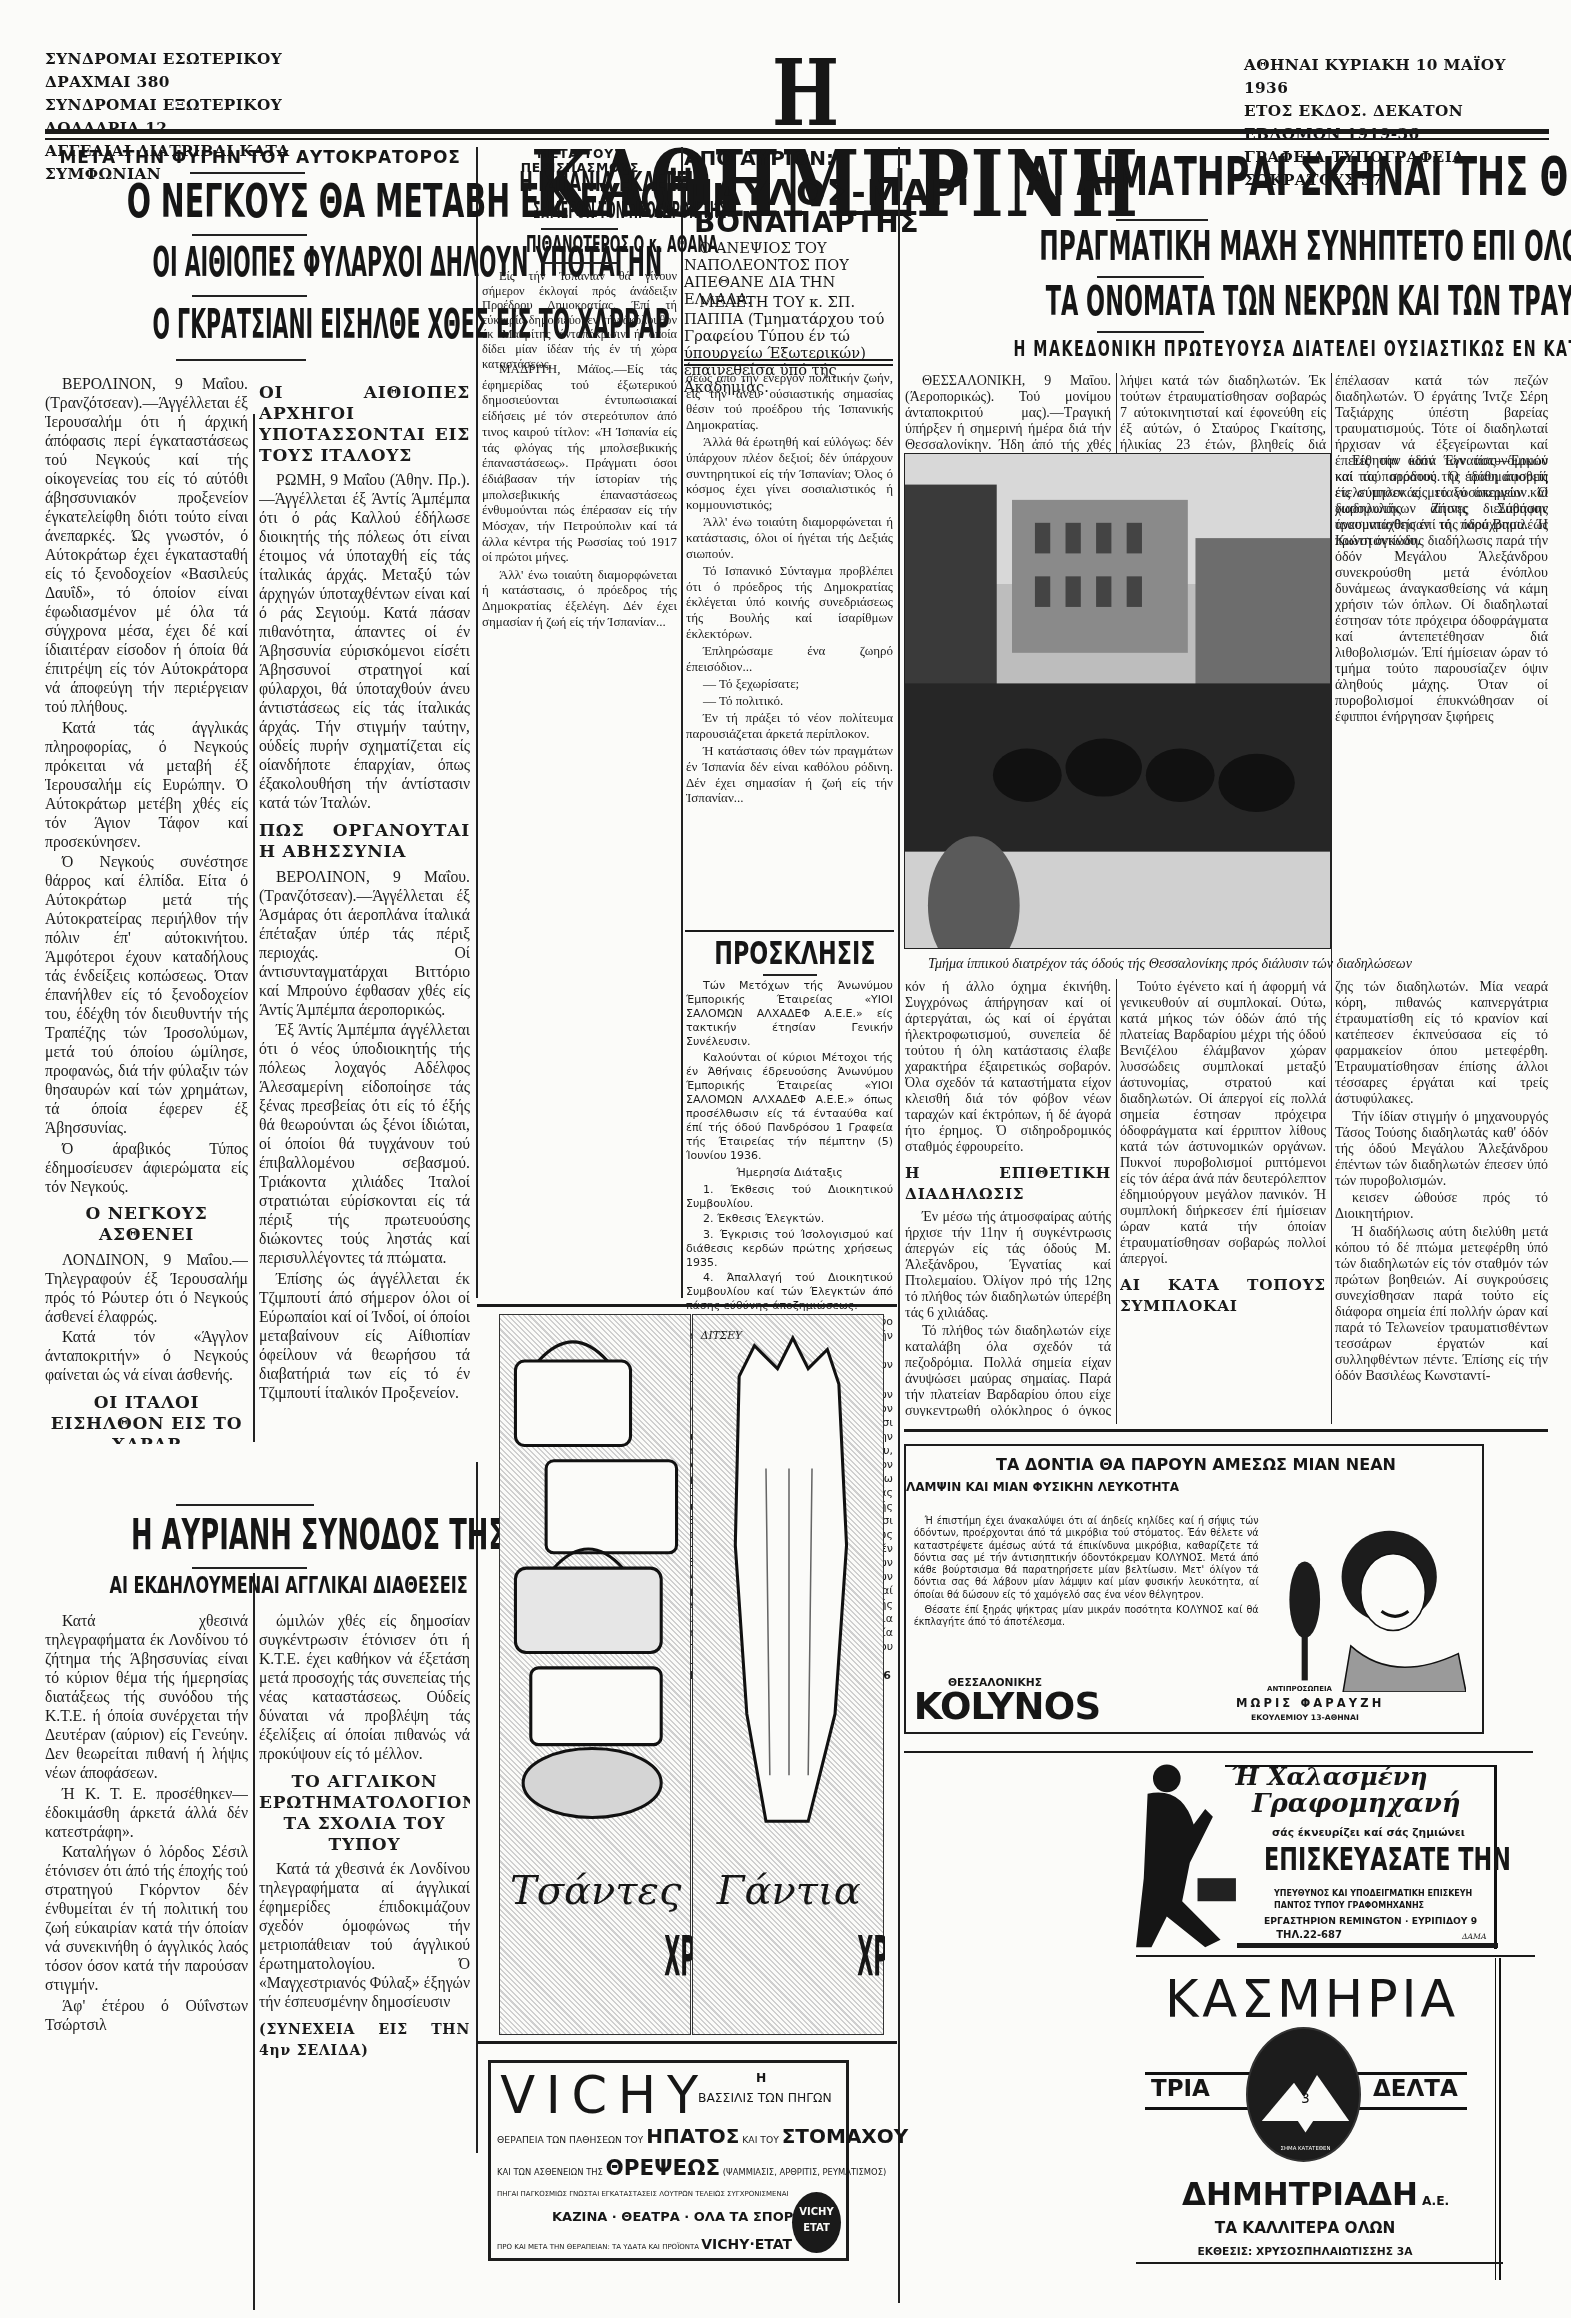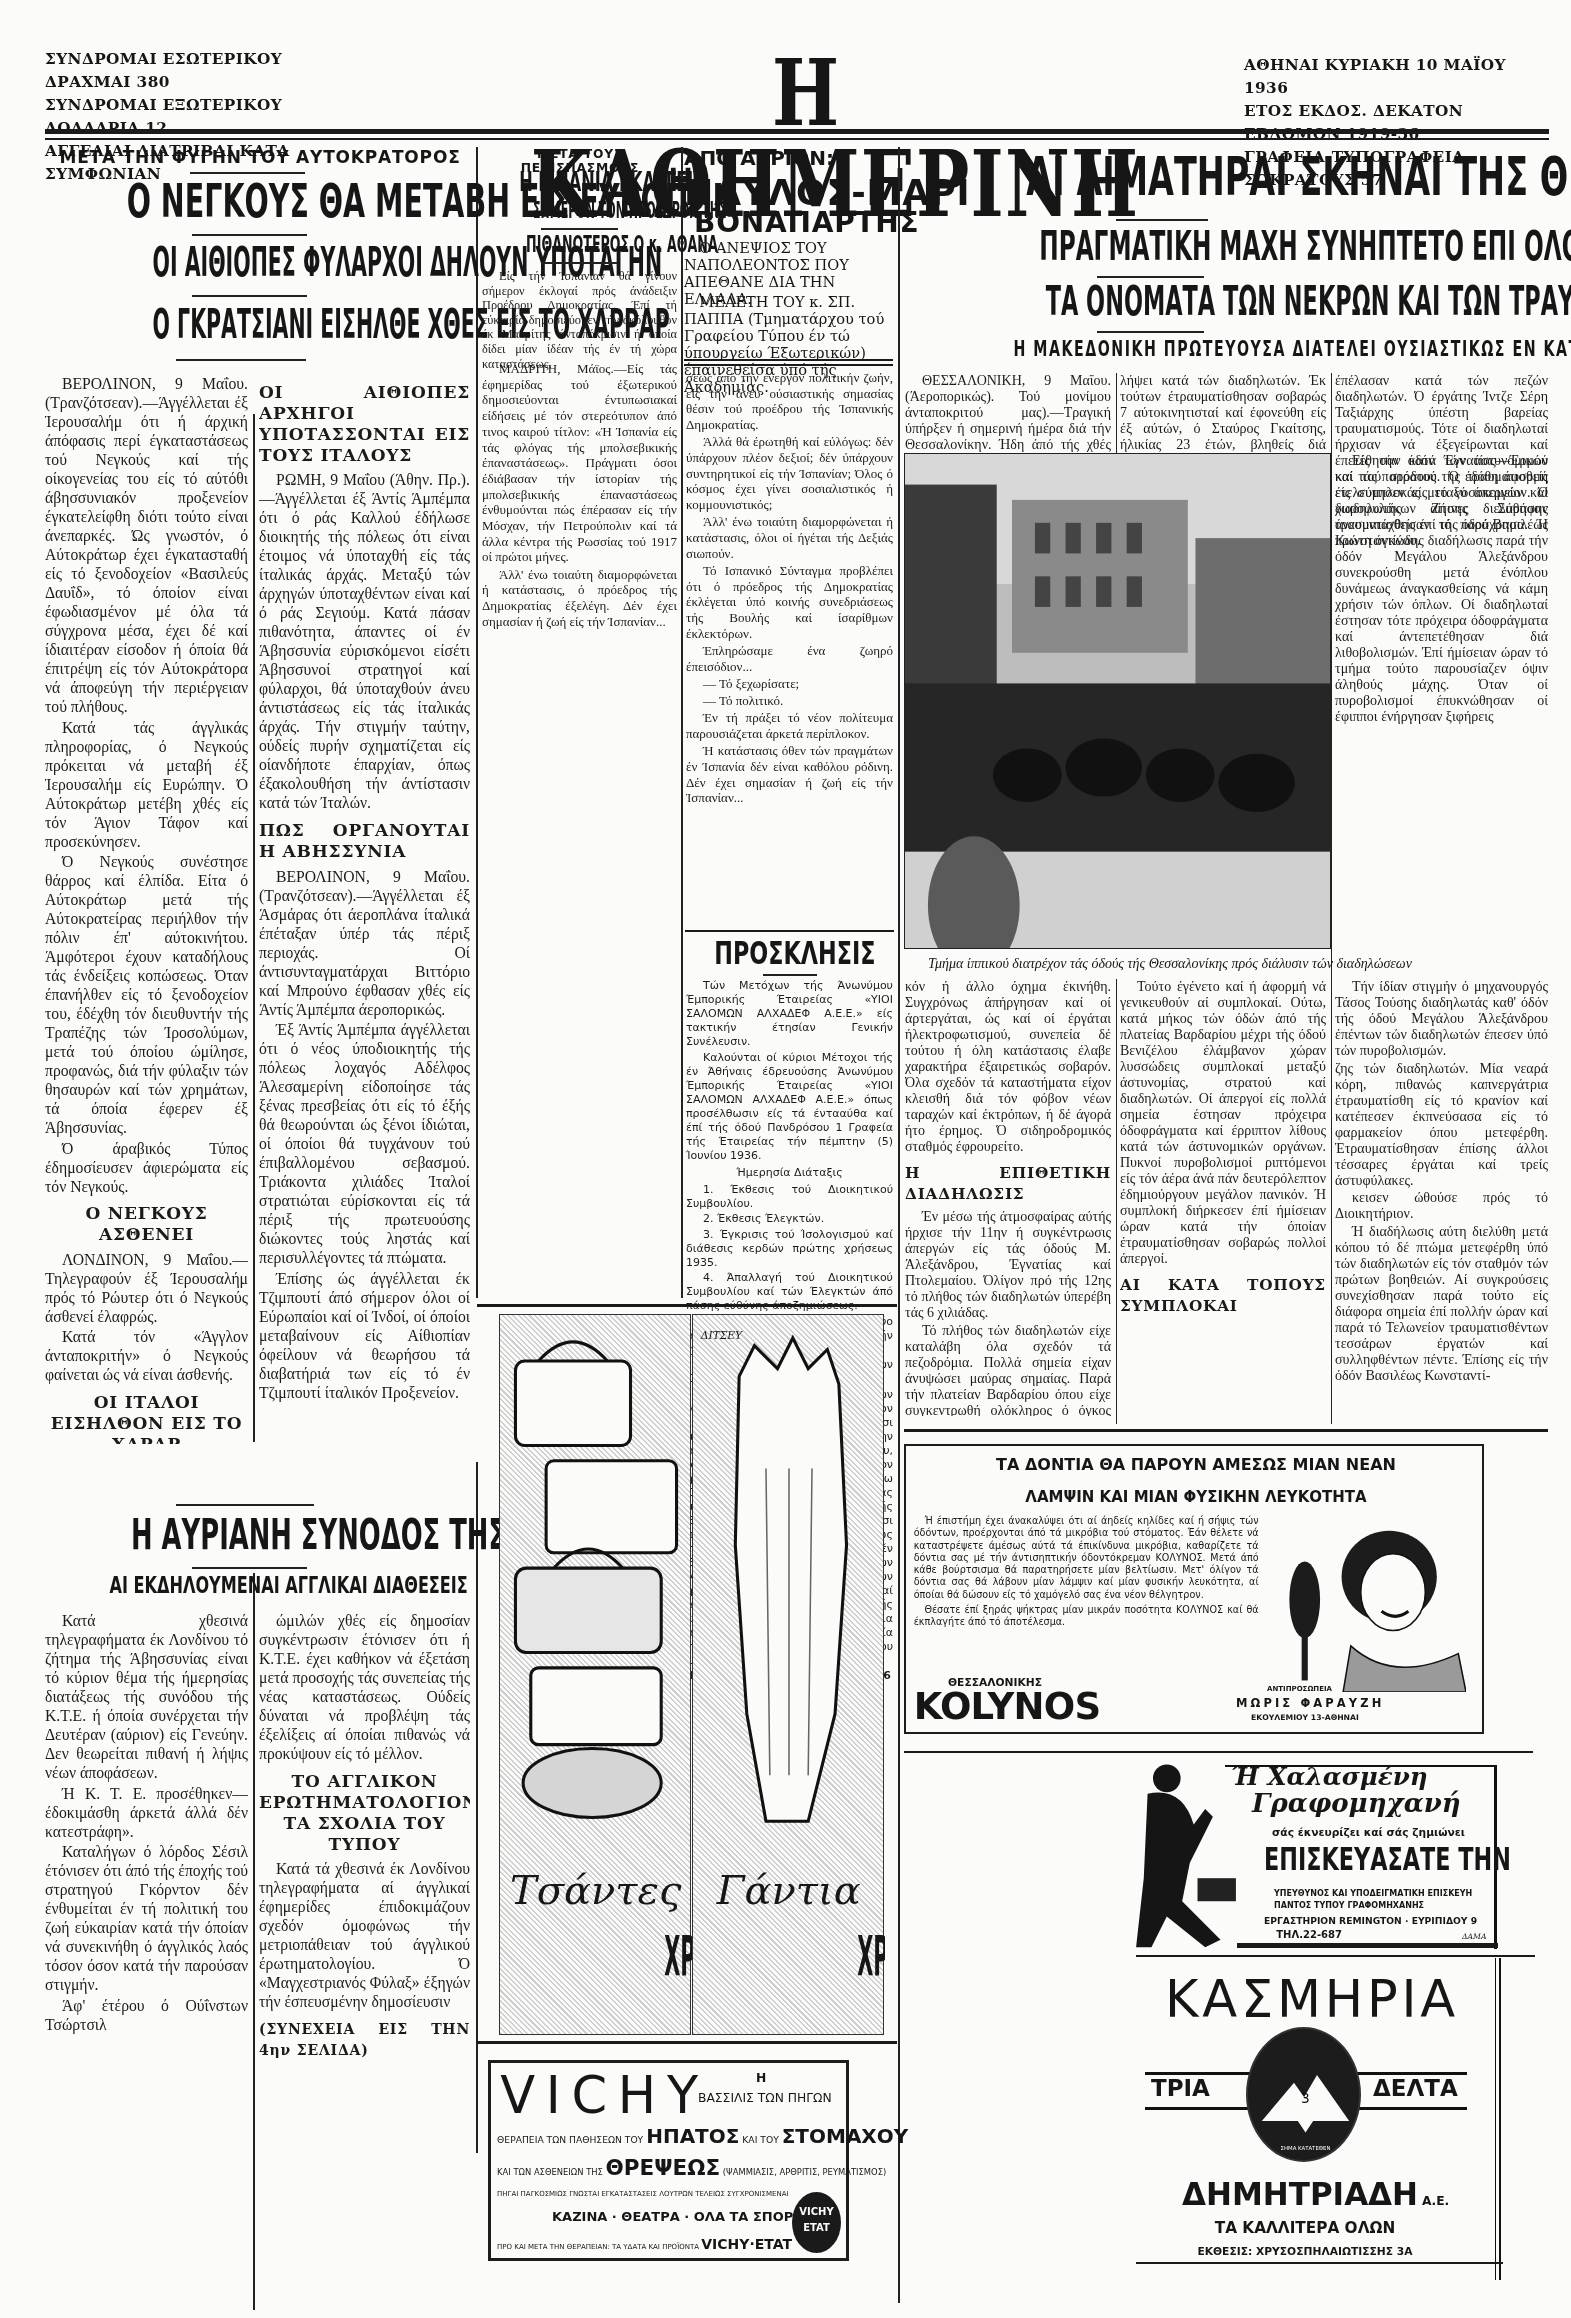--- a/index.html
+++ b/index.html
@@ -254,22 +254,22 @@
     <div class="section-hd" style="font-size:15.3px;">Η ΕΠΙΘΕΤΙΚΗ ΔΙΑΔΗΛΩΣΙΣ</div>
     <p>Έν μέσω τής άτμοσφαίρας αύτής ήρχισε τήν 11ην ή συγκέντρωσις άπεργών είς τάς όδούς Μ. Άλεξάνδρου, Έγνατίας καί Πτολεμαίου. Όλίγον πρό τής 12ης τό πλήθος τών διαδηλωτών ύπερέβη τάς 6 χιλιάδας.</p>
     <p>Τό πλήθος τών διαδηλωτών είχε καταλάβη όλα σχεδόν τά πεζοδρόμια. Πολλά σημεία είχαν άνυψώσει μαύρας σημαίας. Παρά τήν πλατείαν Βαρδαρίου όπου είχε συγκεντρωθή ολόκληρος ό όγκος τών άπεργών αύτοκινητιστών προεκλήθη αίματηρά συμπλοκή μεταξύ αύτών καί τής άστυνομίας, ή όποία έπυροβό-</p>
   </div>
   <div class="abs vrule" style="left:1116px; top:979px; height:445px; width:0.8px;"></div>
   <div class="abs body-text" style="left:1120px; top:979px; width:206px; height:437px; overflow:hidden; font-size:14px; line-height:16px;">
     <p>Τούτο έγένετο καί ή άφορμή νά γενικευθούν αί συμπλοκαί. Ούτω, κατά μήκος τών όδών άπό τής πλατείας Βαρδαρίου μέχρι τής όδού Βενιζέλου έλάμβανον χώραν λυσσώδεις συμπλοκαί μεταξύ άστυνομίας, στρατού καί διαδηλωτών. Οί άπεργοί είς πολλά σημεία έστησαν πρόχειρα όδοφράγματα καί έρριπτον λίθους κατά τών άστυνομικών οργάνων. Πυκνοί πυροβολισμοί ριπτόμενοι είς τόν άέρα άνά πάν δευτερόλεπτον έδημιούργουν μεγάλον πανικόν. Ή συμπλοκή διήρκεσεν έπί ήμίσειαν ώραν κατά τήν όποίαν έτραυματίσθησαν σοβαρώς πολλοί άπεργοί.</p>
     <div class="section-hd" style="font-size:15.3px;">ΑΙ ΚΑΤΑ ΤΟΠΟΥΣ ΣΥΜΠΛΟΚΑΙ</div>
   </div>
   <div class="abs body-text" style="left:1335px; top:979px; width:213px; height:437px; overflow:hidden; font-size:14px; line-height:16px;">
+    <p style="text-indent:0">ζης τών διαδηλωτών. Μία νεαρά κόρη, πιθανώς καπνεργάτρια έτραυματίσθη είς τό κρανίον καί κατέπεσεν έκπνεύσασα είς τό φαρμακείον όπου μετεφέρθη. Έτραυματίσθησαν έπίσης άλλοι τέσσαρες έργάται καί τρείς άστυφύλακες.</p>
     <p>Τήν ίδίαν στιγμήν ό μηχανουργός Τάσος Τούσης διαδηλωτάς καθ' όδόν τής όδού Μεγάλου Άλεξάνδρου έπέντων τών διαδηλωτών έπεσεν ύπό τών πυροβολισμών.</p>
-    <p style="text-indent:0">ζης τών διαδηλωτών. Μία νεαρά κόρη, πιθανώς καπνεργάτρια έτραυματίσθη είς τό κρανίον καί κατέπεσεν έκπνεύσασα είς τό φαρμακείον όπου μετεφέρθη. Έτραυματίσθησαν έπίσης άλλοι τέσσαρες έργάται καί τρείς άστυφύλακες.</p>
     <p>κεισεν ώθούσε πρός τό Διοικητήριον.</p>
     <p>Ή διαδήλωσις αύτη διελύθη μετά κόπου τό δέ πτώμα μετεφέρθη ύπό τών διαδηλωτών είς τόν σταθμόν τών πρώτων βοηθειών. Αί συγκρούσεις συνεχίσθησαν παρά τούτο είς διάφορα σημεία έπί πολλήν ώραν καί παρά τό Τελωνείον τραυματισθέντων τεσσάρων έργατών καί συλληφθέντων πέντε. Έπίσης είς τήν όδόν Βασιλέως Κωνσταντί-</p>
   </div>
   <div class="abs rule-thin" style="left:904px; top:1429px; width:644px; height:3.1px;"></div>
 </section>
 
 <section>
   <div class="abs rule-thin" style="left:477px; top:1304px; width:420px; height:3.1px;"></div>
   <div class="abs hatch" style="left:499px; top:1314px; width:192px; height:721px; border:1.5px solid #333;">
     <svg width="192" height="537" viewBox="0 0 250 700">
@@ -322,21 +322,21 @@
     <span style="font-size:14px; font-weight:bold;">VICHY·ETAT</span>
   </div>
   <div style="position:absolute; left:301px; top:129px; width:49px; height:61px; border-radius:50%; background:#1a1a1a; color:#fbfbf9; text-align:center; font-family:'DejaVu Sans',sans-serif; font-weight:bold; font-size:10px; padding-top:12.3px; line-height:15.3px;">
     <div>VICHY</div>
     <div>ETAT</div>
   </div>
 </section>
 
 <section class="abs ad-box" style="left:904px; top:1444px; width:580px; height:290px; border-width:2.3px;">
   <div style="position:absolute; left:0; top:9.2px; width:580px; text-align:center; font-family:'DejaVu Sans',sans-serif; font-weight:bold; font-size:16px;">ΤΑ ΔΟΝΤΙΑ ΘΑ ΠΑΡΟΥΝ ΑΜΕΣΩΣ ΜΙΑΝ ΝΕΑΝ</div>
-  <div style="position:absolute; left:0; top:34px; width:580px; text-align:center; font-family:'DejaVu Sans',sans-serif; font-weight:bold; font-size:15px;margin-top:8px;">ΛΑΜΨΙΝ ΚΑΙ ΜΙΑΝ ΦΥΣΙΚΗΝ ΛΕΥΚΟΤΗΤΑ</div>
+  <div style="position:absolute; left:0; top:34px; width:580px; text-align:left; font-family:'DejaVu Sans',sans-serif; font-weight:bold; font-size:12px;">ΛΑΜΨΙΝ ΚΑΙ ΜΙΑΝ ΦΥΣΙΚΗΝ ΛΕΥΚΟΤΗΤΑ</div>
   <div style="position:absolute; left:7.7px; top:69px; width:345px; font-family:'DejaVu Sans',sans-serif; font-size:9.6px; line-height:12.3px; text-align:justify;">
     <p style="text-indent:10.7px;">Ή έπιστήμη έχει άνακαλύψει ότι αί άηδείς κηλίδες καί ή σήψις τών όδόντων, προέρχονται άπό τά μικρόβια τού στόματος. Έάν θέλετε νά καταστρέψετε άμέσως αύτά τά έπικίνδυνα μικρόβια, καθαρίζετε τά δόντια σας μέ τήν άντισηπτικήν όδοντόκρεμαν ΚΟΛΥΝΟΣ. Μετά άπό κάθε βούρτσισμα θά παρατηρήσετε μίαν βελτίωσιν. Μετ' όλίγον τά δόντια σας θά λάβουν μίαν λάμψιν καί μίαν φυσικήν λευκότητα, αί όποίαι θά δώσουν είς τό χαμόγελό σας ένα νέον θέλγητρον.</p>
     <p style="text-indent:10.7px; margin-top:3.1px;">Θέσατε έπί ξηράς ψήκτρας μίαν μικράν ποσότητα ΚΟΛΥΝΟΣ καί θά έκπλαγήτε άπό τό άποτέλεσμα.</p>
   </div>
   <svg style="position:absolute; left:368px; top:77px;" width="192" height="169" viewBox="0 0 250 220">
     <ellipse cx="150" cy="70" rx="62" ry="60" fill="#1c1c1c"></ellipse>
     <ellipse cx="155" cy="90" rx="42" ry="50" fill="#fbfbf9" stroke="#111" stroke-width="2"></ellipse>
     <path d="M140 115 Q158 128 175 115" stroke="#111" stroke-width="4" fill="none"></path>
     <ellipse cx="40" cy="100" rx="20" ry="50" fill="#1c1c1c"></ellipse>
     <rect x="36" y="145" width="8" height="60" fill="#1c1c1c"></rect>

